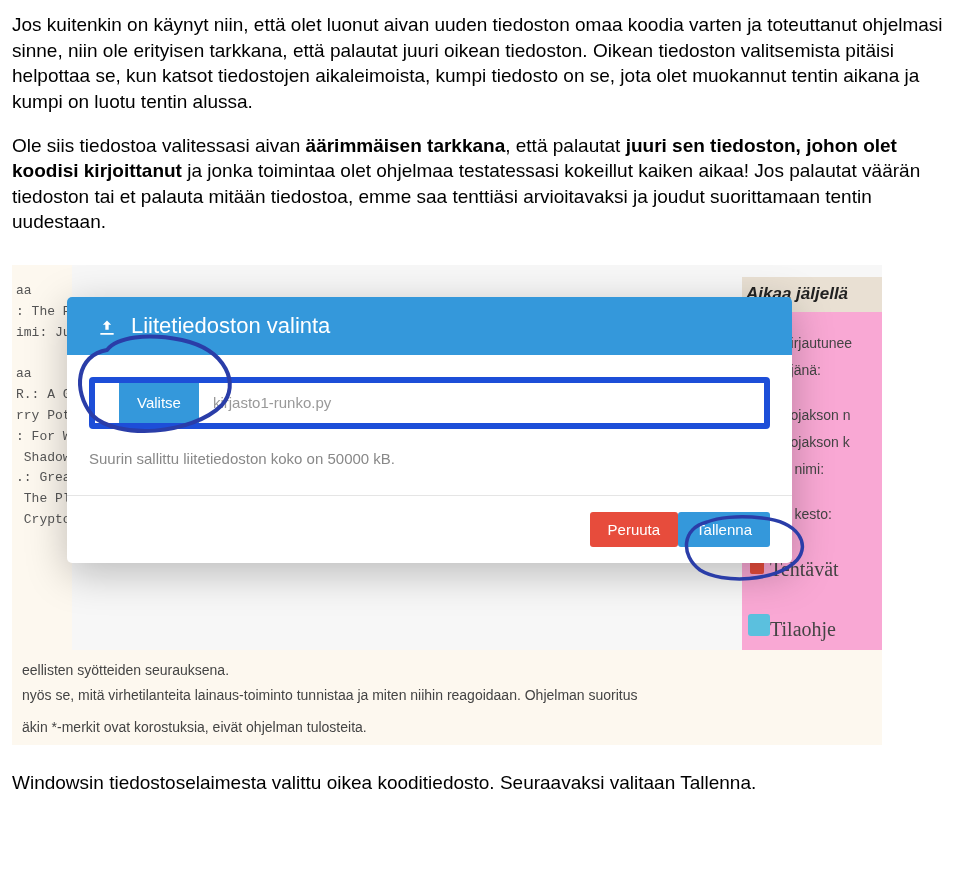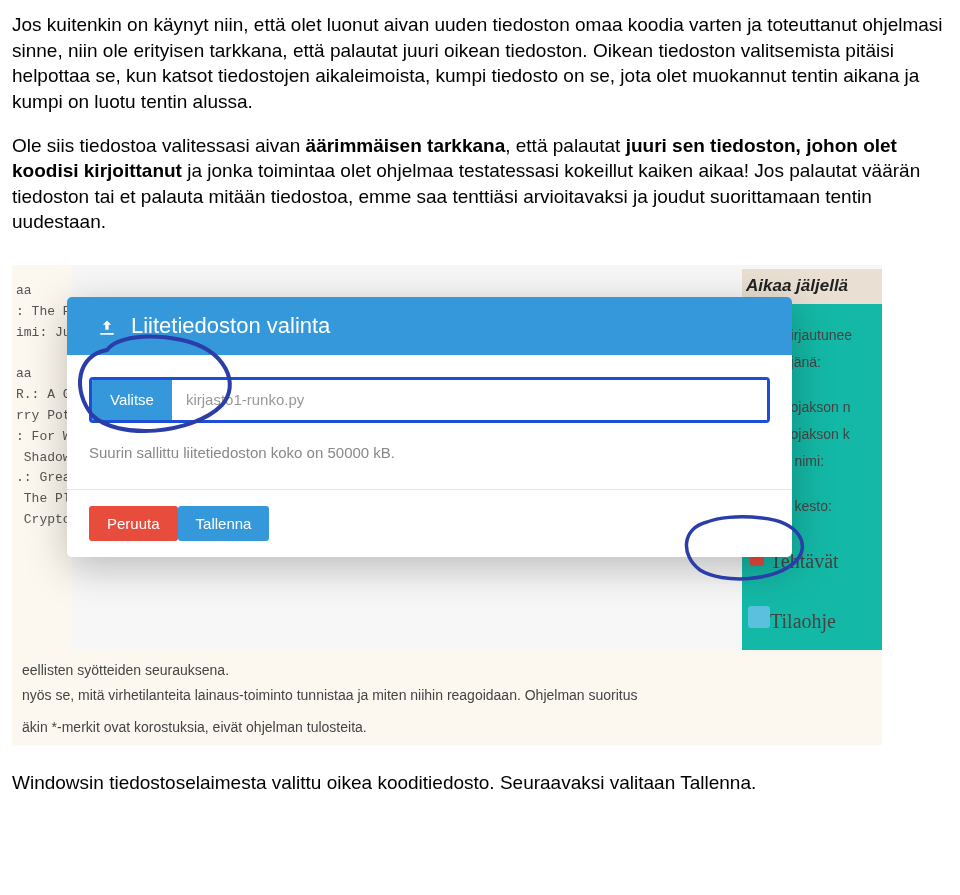--- a/index.html
+++ b/index.html
@@ -47,24 +47,24 @@
       line-height: 1.6;
       color: #555;
       padding-top: 16px;
       padding-left: 4px;
       white-space: pre;
       overflow: hidden;
     }
     .bg-right {
       position: absolute;
       right: 0;
-      top: 4px;
+      top: 12px;
       width: 140px;
       height: 100%;
-      background: #14b8a6;
+      background: #f9a8d4;
       font-family: "Segoe UI", sans-serif;
       color: #333;
       overflow: hidden;
       margin-left: 32px;
     }
     .bg-right-header {
       background: #e9e0d3;
       font-weight: bold;
       font-style: italic;
       font-size: 17px;
@@ -151,24 +151,25 @@
     .upload-icon {
       display: inline-block;
       width: 20px;
       height: 20px;
     }
     .dialog-body {
       padding: 22px 22px 8px 22px;
     }
     .file-input-row {
       display: flex;
-      border: 3px solid #1d4ed8;
+      border: 6px solid #1d4ed8;
       border-radius: 4px;
       overflow: hidden;
       margin-bottom: 16px;
+      padding-left: 24px;
     }
     .file-select-btn {
       background: #3498db;
       color: #fff;
       padding: 10px 18px;
       font-size: 15px;
       font-family: "Segoe UI", sans-serif;
       border: none;
       cursor: pointer;
     }
@@ -183,21 +184,21 @@
     .size-hint {
       font-size: 15px;
       color: #888;
       font-family: "Segoe UI", sans-serif;
       padding: 4px 0 18px 0;
     }
     .dialog-footer {
       border-top: 1px solid #e5e5e5;
       padding: 16px 22px;
       display: flex;
-      justify-content: flex-start;
+      justify-content: flex-end;
     }
     .btn {
       padding: 9px 18px;
       font-size: 15px;
       border: none;
       border-radius: 3px;
       color: #fff;
       font-family: "Segoe UI", sans-serif;
       cursor: pointer;
     }

